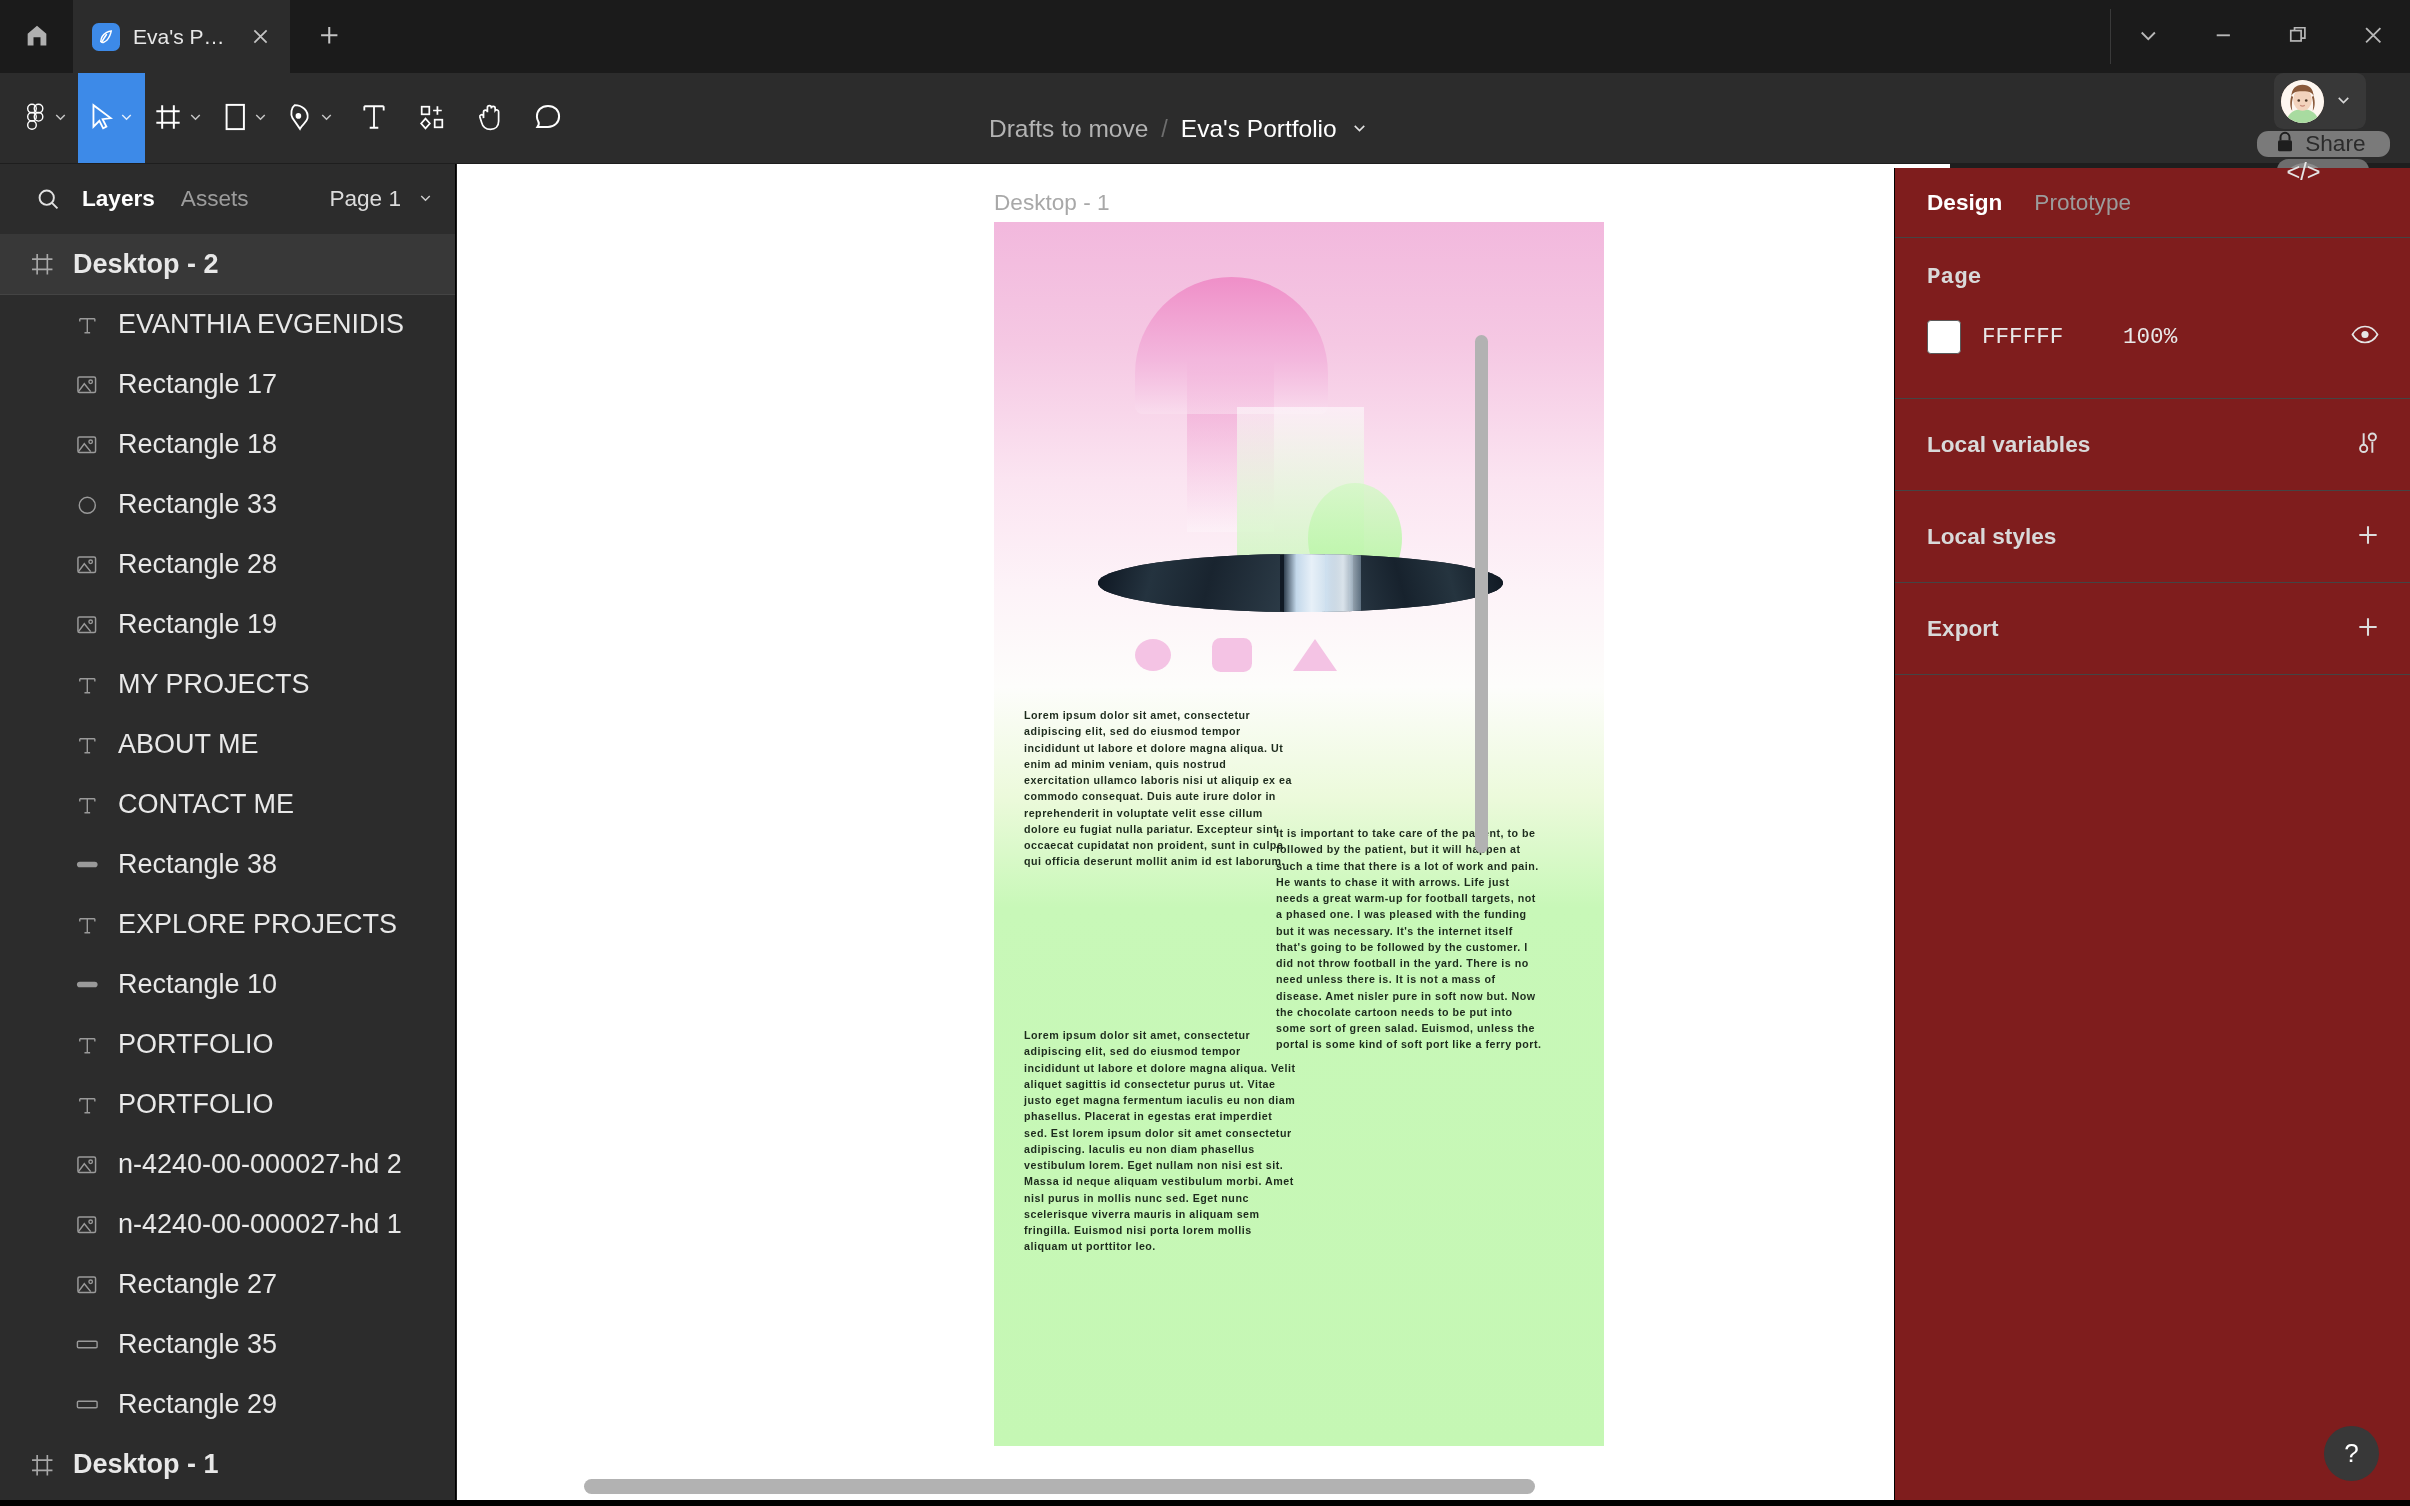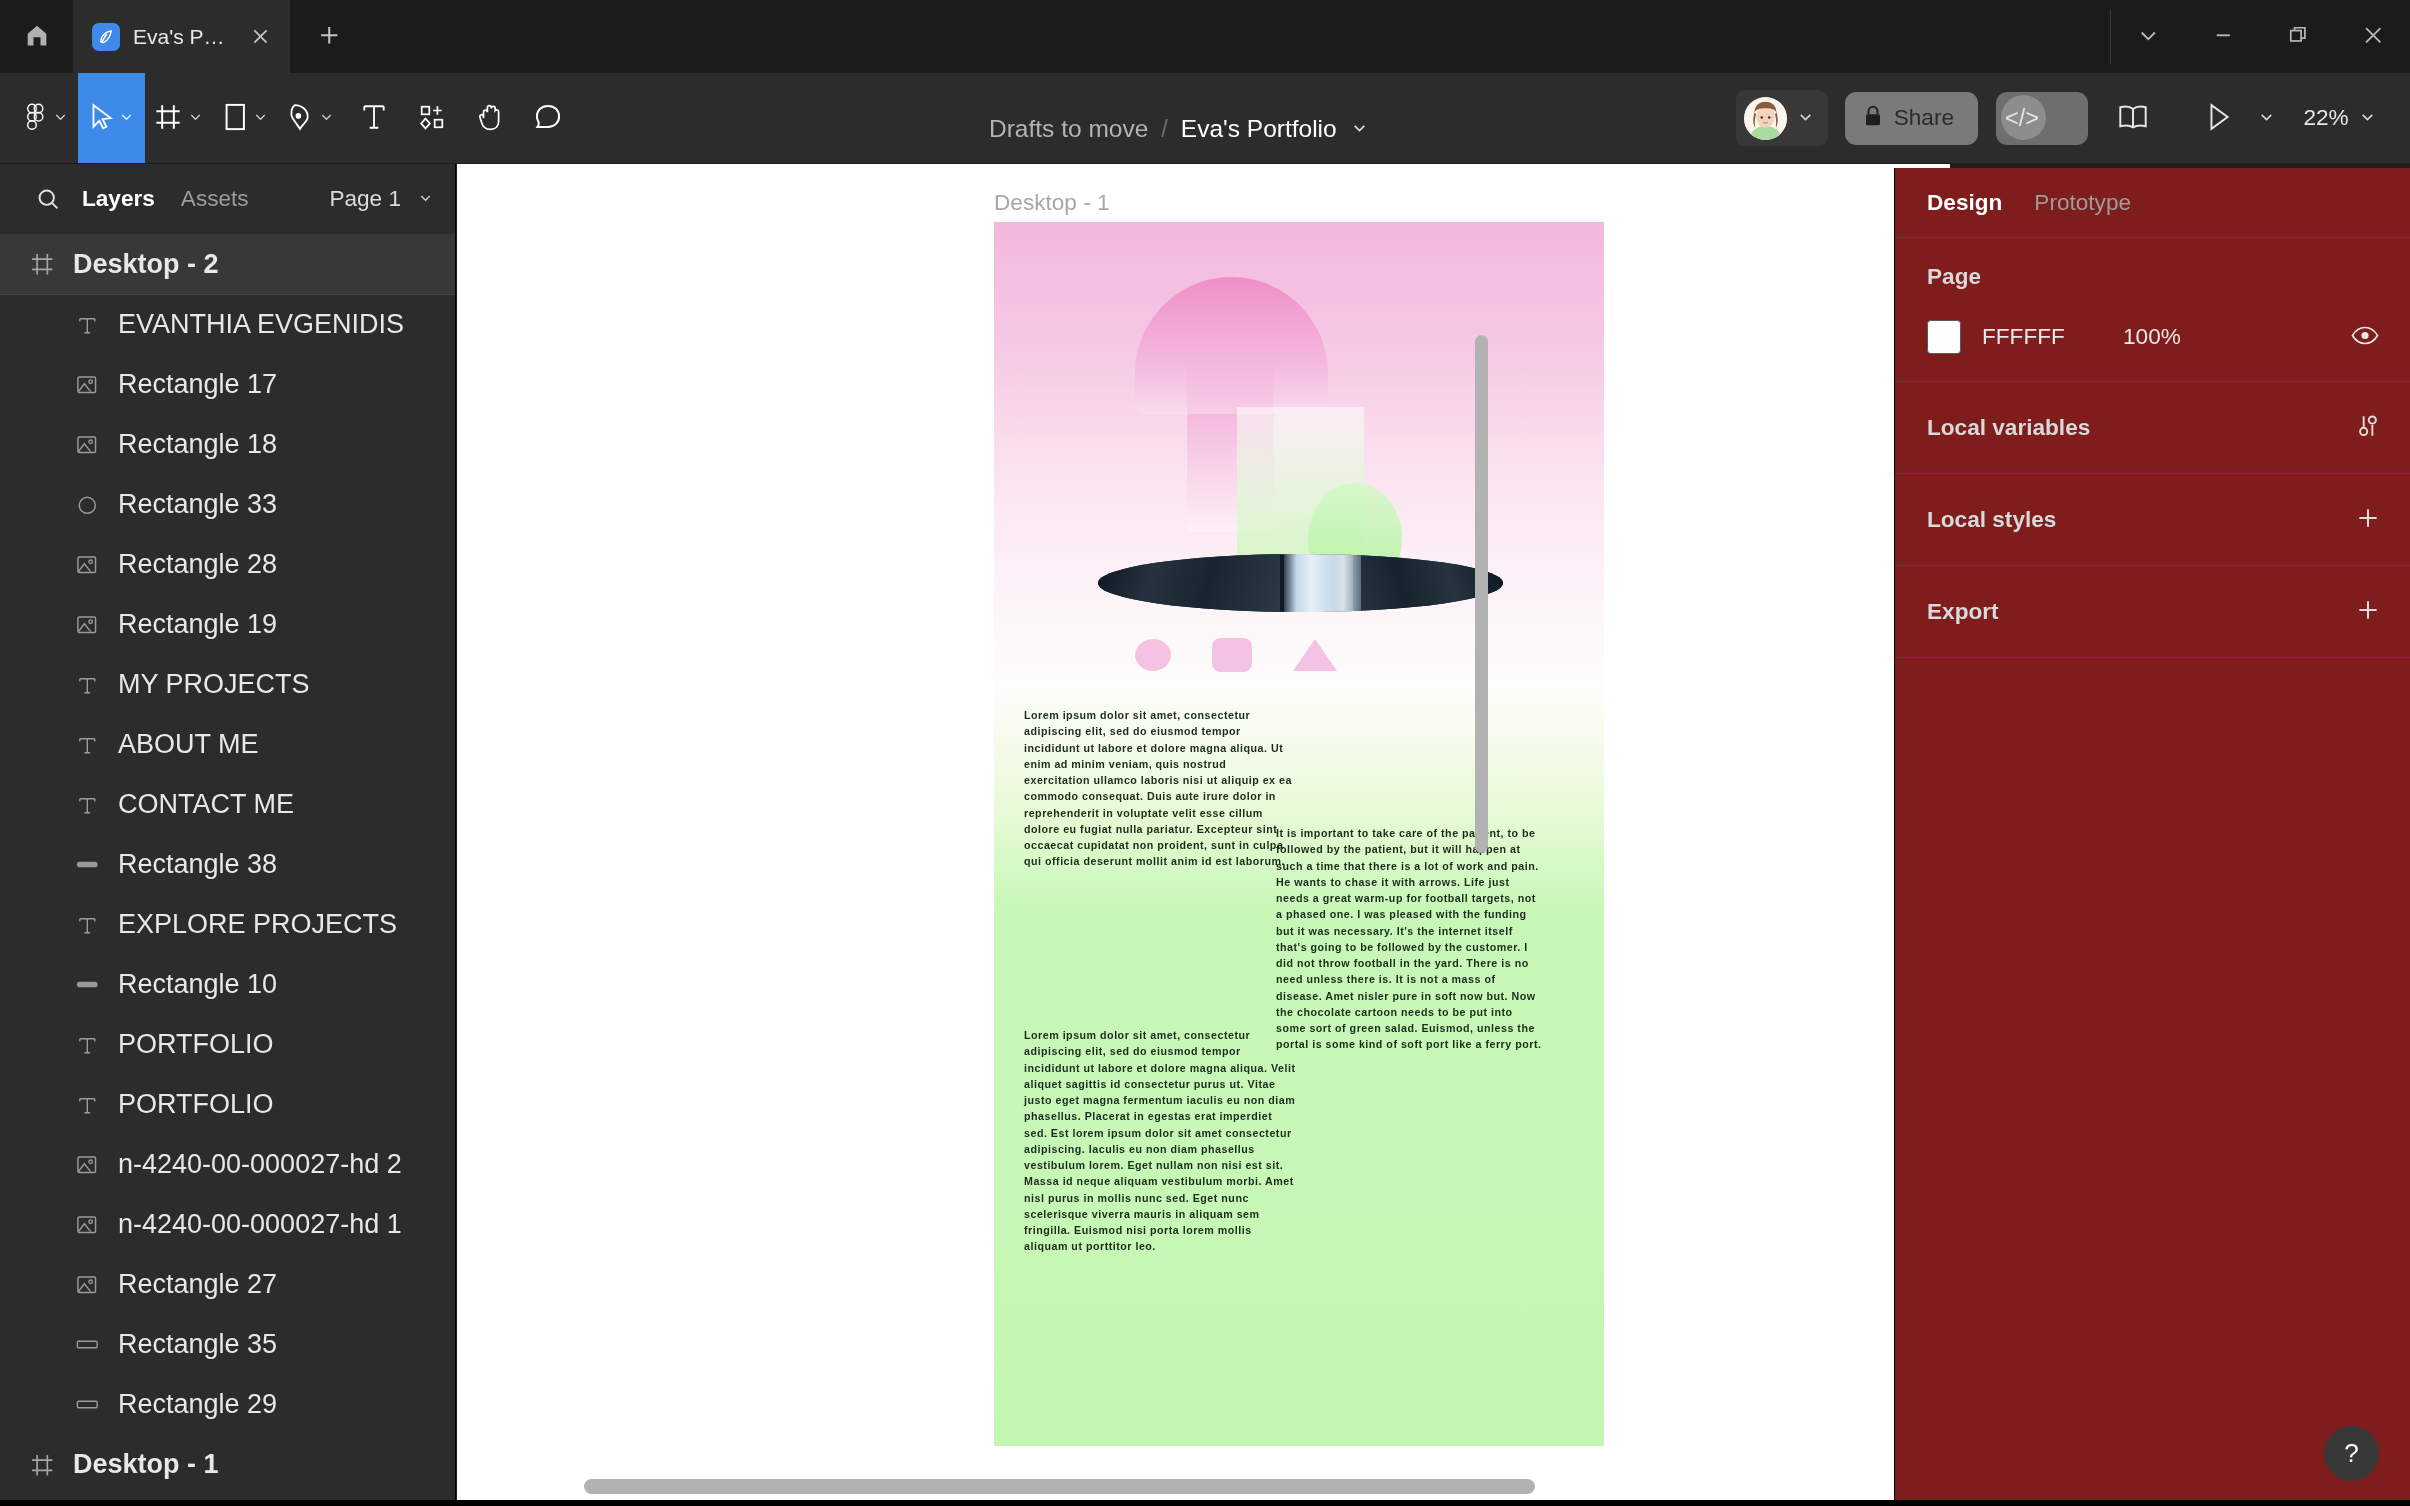--- a/index.html
+++ b/index.html
@@ -55,21 +55,21 @@
   .tool-caret { opacity: .85; }
   .center-crumb {
     position: absolute; left: 989px; top: 0; height: 112px;
     display: flex; align-items: center; gap: 13px;
   }
   .crumb-parent { font-size: 24.5px; color: #b3b3b3; }
   .crumb-sep { font-size: 23.5px; color: #6e6e6e; }
   .crumb-current { font-size: 24.5px; color: #ffffff; }
   .tb-right {
     position: absolute; right: 21px; top: 0; height: 90px;
-    display: flex; align-items: center; gap: 10px;
+    display: flex; align-items: center; gap: 2px; flex-direction: column;
   }
   .avatar-group {
     display: flex; align-items: center; gap: 9.4px; background: #383838;
     border-radius: 9.4px; padding: 6.6px 13px 6.6px 7.5px;
   }
   .avatar {
     width: 43px; height: 43px; border-radius: 50%; overflow: hidden;
     background: #f0d9c8; position: relative; flex: 0 0 auto;
   }
   .share-btn {
@@ -126,21 +126,21 @@
     background: #7f1d1d; border-left: 0.9px solid #000;
   }
   .rp-tabs {
     height: 70px; display: flex; align-items: center; padding-left: 32px; gap: 32px;
     border-bottom: 0.9px solid #444;
   }
   .rp-tab { font-size: 22.6px; color: #9c9c9c; }
   .rp-tab.active { color: #ffffff; font-weight: bold; }
   .rp-section { border-bottom: 0.9px solid #444; padding: 0 32px; }
   .rp-sec-title { font-size: 22.6px; color: #d9d9d9; font-weight: bold; }
-  .rp-page-sec { padding-top: 26px; padding-bottom: 27px; }
+  .rp-page-sec { padding-top: 26px; padding-bottom: 44px; font-family: Liberation Mono, monospace; }
   .rp-page-row { display: flex; align-items: center; margin-top: 30px; }
   .swatch {
     width: 34px; height: 34px; background: #ffffff; border-radius: 3.8px;
     border: 0.9px solid #5a5a5a; flex: 0 0 auto;
   }
   .hex { font-size: 22.6px; color: #e8e8e8; margin-left: 21px; width: 141px; }
   .opacity { font-size: 22.6px; color: #e8e8e8; }
   .eye { margin-left: auto; }
   .rp-row {
     height: 92px; display: flex; align-items: center; border-bottom: 0.9px solid #444;

